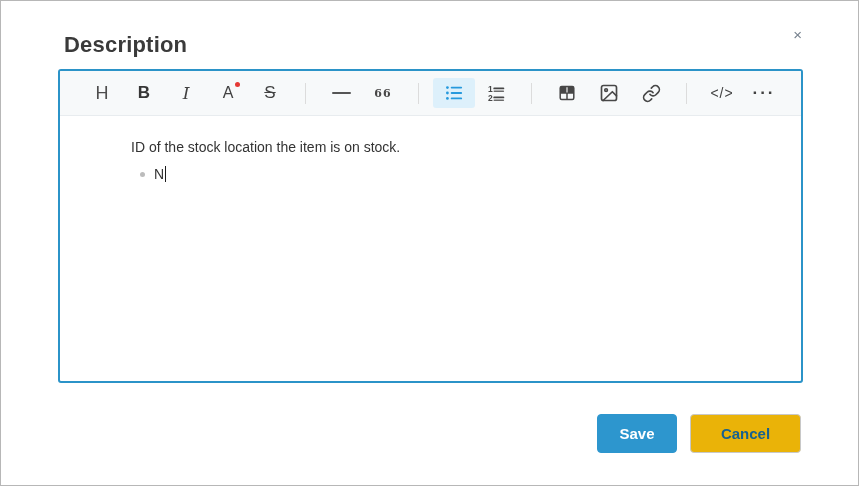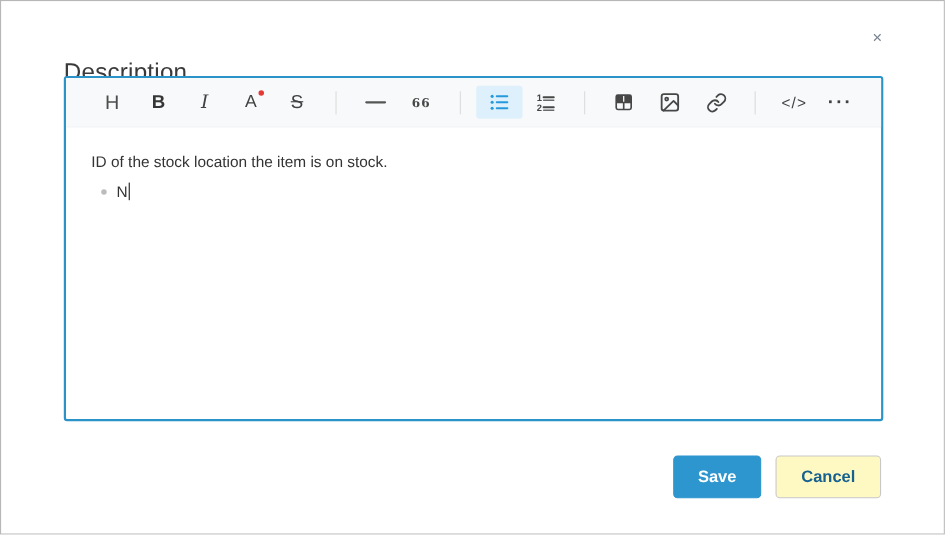--- a/index.html
+++ b/index.html
@@ -9,27 +9,26 @@
   .modal {
     position: relative;
     width: 859px;
     height: 486px;
     background: #ffffff;
     border: 1px solid #b7b7b7;
   }
 
   .dialog-title {
     position: absolute;
-    left: 57px;
+    left: 63px;
     top: 31px;
     font-size: 22px;
-    font-weight: 400;
+    font-weight: 700;
     color: #3a3a3a;
     letter-spacing: 0.2px;
-    margin-top: 21px;
   }
 
   .close-btn {
     position: absolute;
     right: 50px;
     top: 24px;
     background: none;
     border: none;
     padding: 2px 6px;
     font-size: 15px;
@@ -104,20 +103,21 @@
   .g-more { font-size: 17px; font-weight: 700; color: #414141; letter-spacing: 2px; line-height: 10px; }
 
   
   .content {
     padding: 21px 24px 0 23px;
     font-size: 14px;
     color: #333;
     height: 265px;
     cursor: text;
     outline: none;
+    margin-left: 48px;
   }
   .content p { margin: 0; line-height: 20px; }
   .content ul {
     list-style: none;
     margin: 7px 0 0 0;
     padding-left: 23px;
   }
   .content li { position: relative; line-height: 21px; }
   .content li::before {
     content: "";
@@ -157,22 +157,22 @@
     font-weight: 700;
     cursor: pointer;
   }
   .btn-save {
     width: 80px;
     background: #2d96ce;
     border: 1px solid #2d96ce;
     color: #ffffff;
   }
   .btn-cancel {
-    width: 96px;
-    background: #fef9c3;
+    width: 111px;
+    background: #eab308;
     border: 1px solid #c8c8c8;
     color: #17618f;
   }
 
   svg { display: block; }
 </style>
 </head>
 <body>
 
 <div class="modal">

